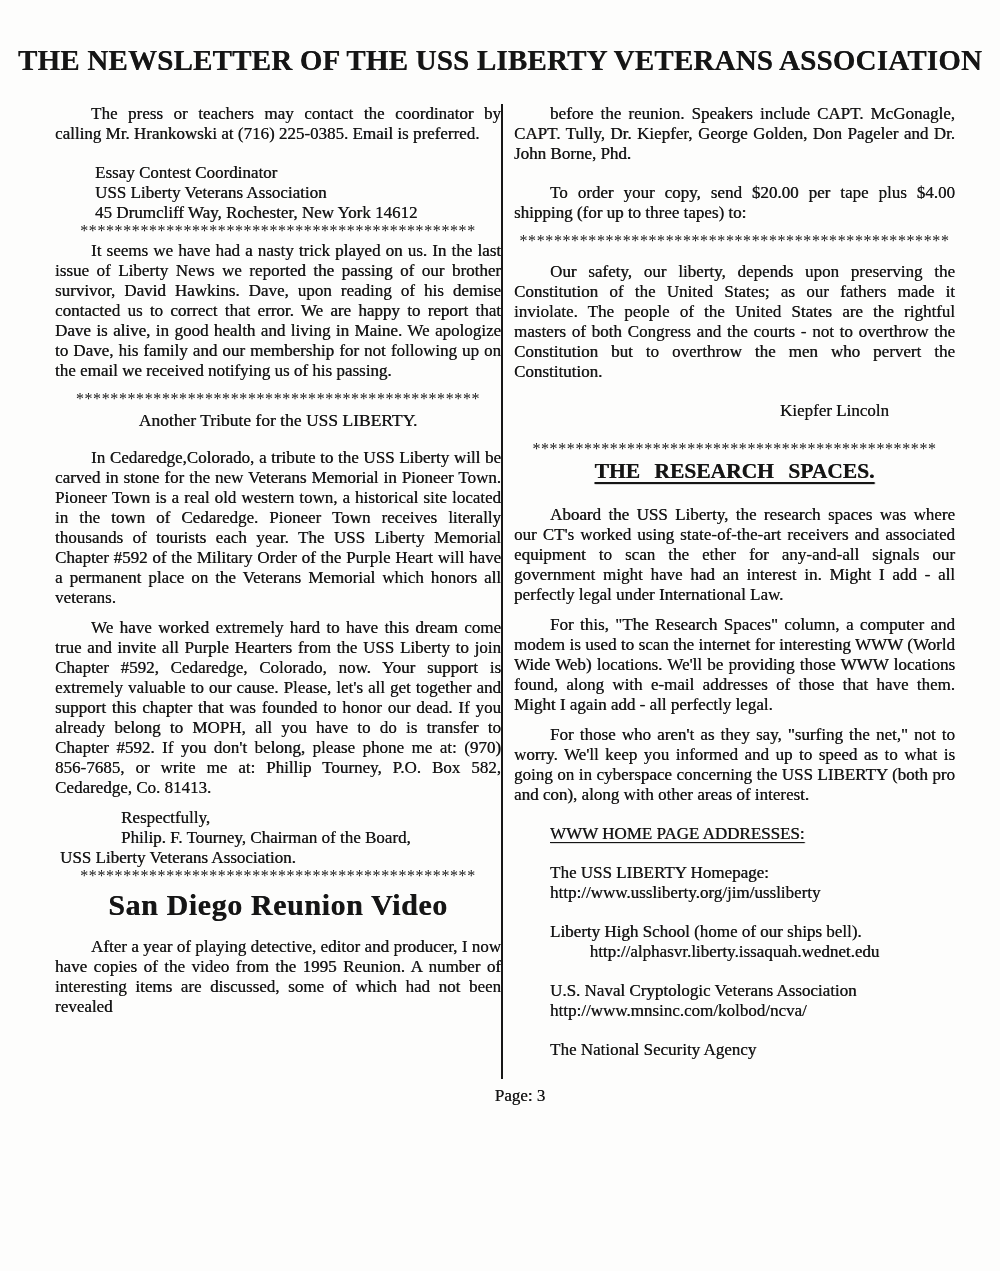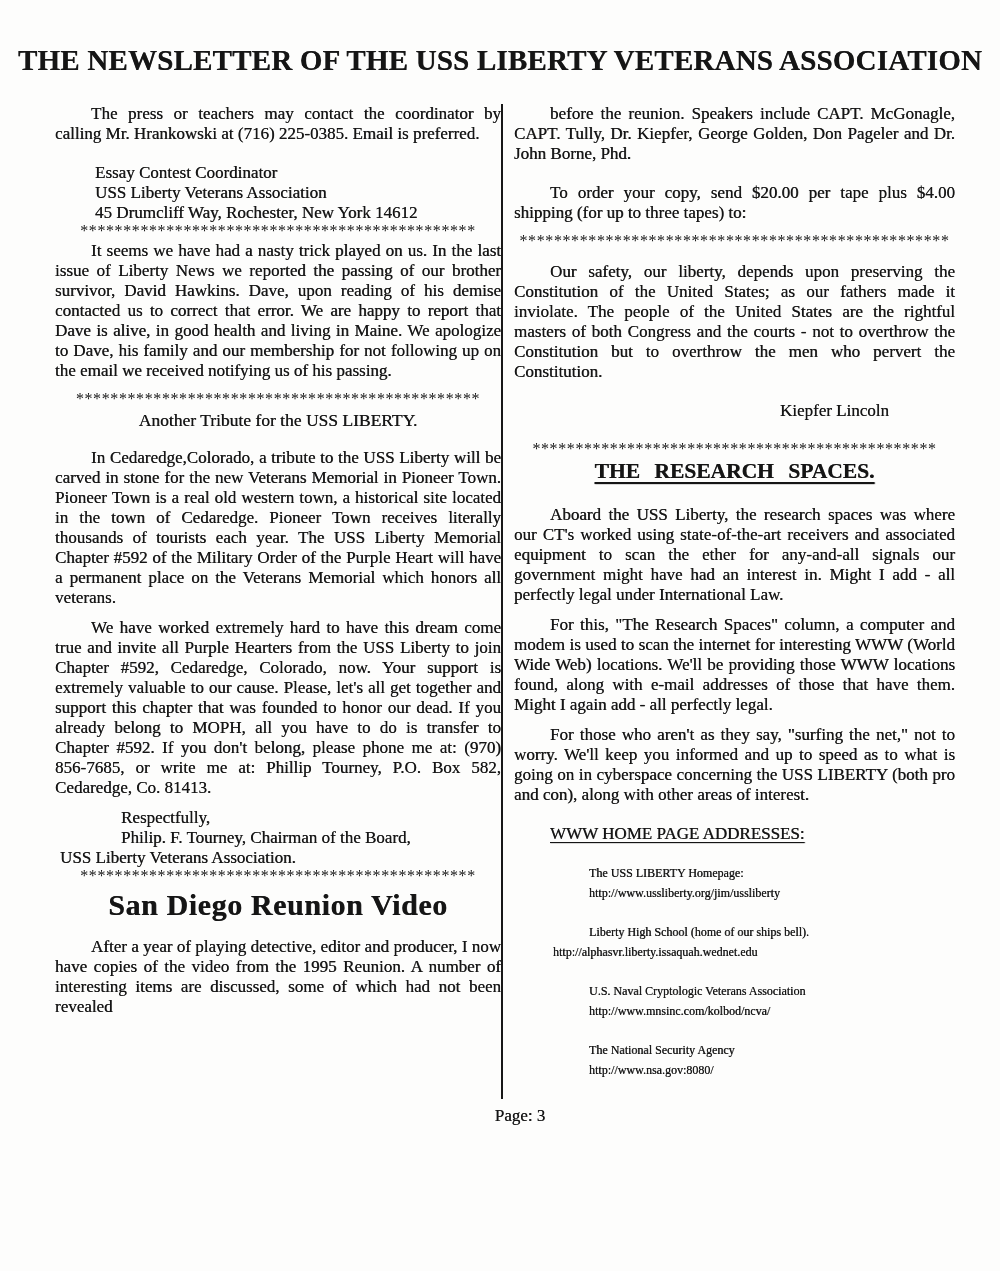--- a/index.html
+++ b/index.html
@@ -92,22 +92,22 @@
 
   .www-head {
     font-size: 17px; line-height: 20px;
     padding-left: 36px;
     text-decoration: underline;
     text-underline-offset: 3px;
     margin: 0 0 19px 0;
   }
 
   .entry { margin: 0 0 19px 0; }
-  .entry div { font-size: 12px; line-height: 20px; padding-left: 36px; margin-left: 39px; }
-  .entry.outdent-url .url-line { padding-left: 0; }
+  .entry div { font-size: 17px; line-height: 20px; padding-left: 36px; }
+  .entry.outdent-url .url-line { padding-left: 0; text-align: center; }
 
   .footer {
     text-align: center;
     font-size: 17px;
     margin-top: 7px;
     padding-left: 40px;
   }
 </style>
 </head>
 <body>
@@ -177,19 +177,18 @@
     <div class="entry outdent-url scan-text">
       <div class="label-line">Liberty High School (home of our ships bell).</div>
       <div class="url-line">http://alphasvr.liberty.issaquah.wednet.edu</div>
     </div>
     <div class="entry scan-text">
       <div class="label-line">U.S. Naval Cryptologic Veterans Association</div>
       <div class="url-line">http://www.mnsinc.com/kolbod/ncva/</div>
     </div>
     <div class="entry scan-text">
       <div class="label-line">The National Security Agency</div>
-      <div class="url-line">http://www.nsa.gov:8080/</div>
     </div>
   </div>
 
 </div>
 
 <div class="footer scan-text">Page: 3</div>
 
 </body></html>

